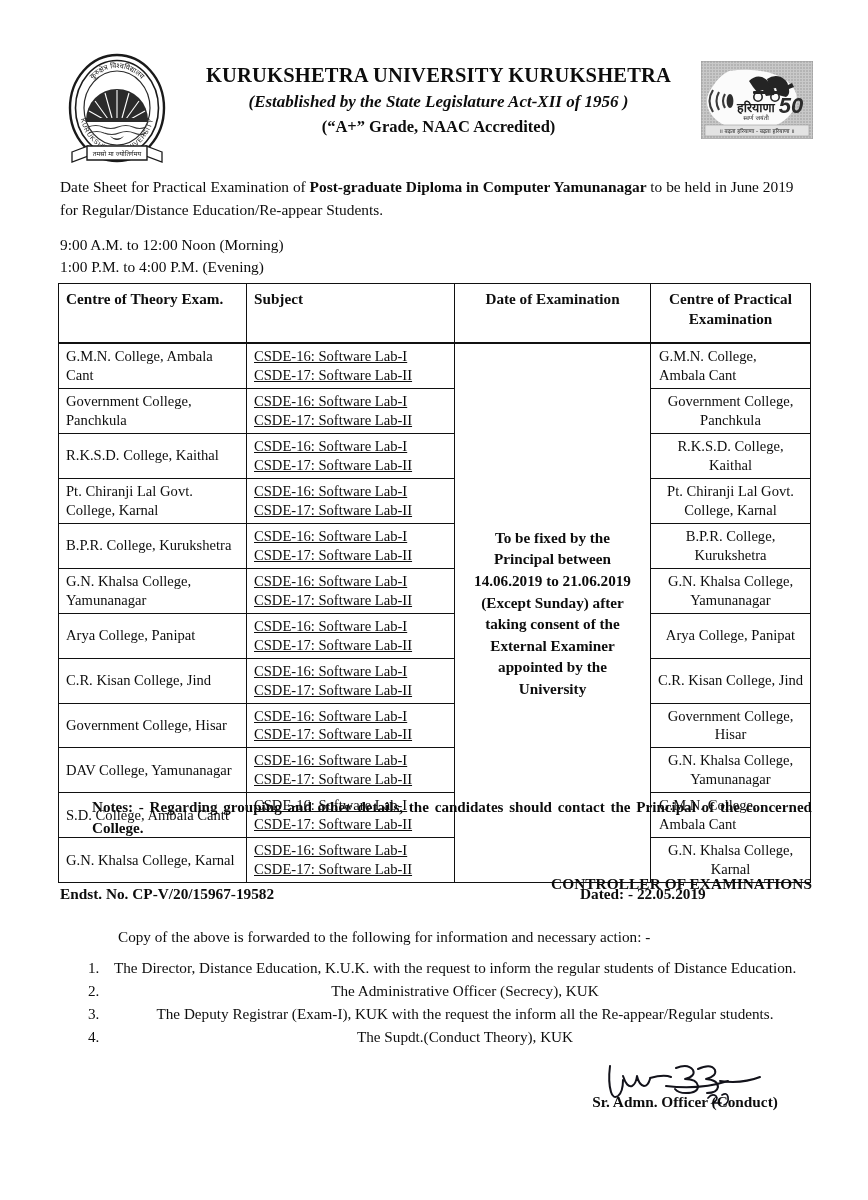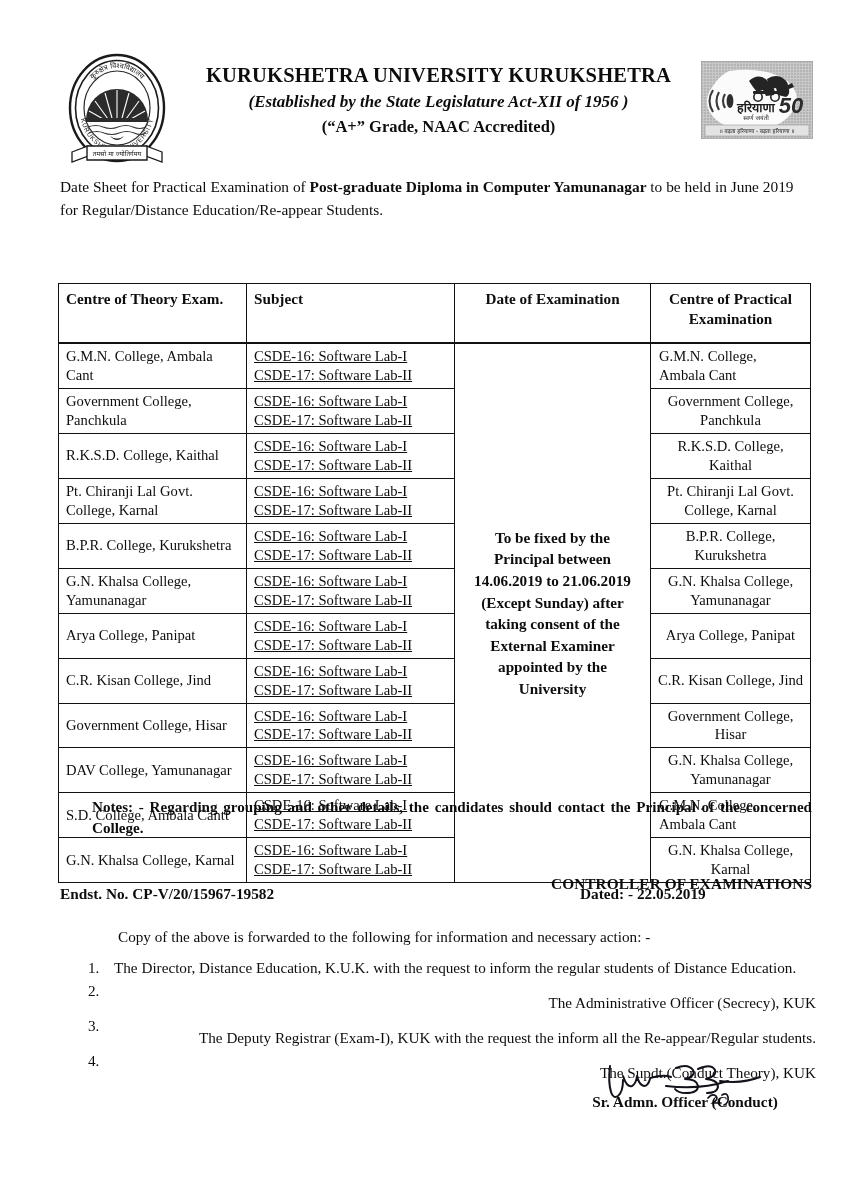--- a/index.html
+++ b/index.html
@@ -209,21 +209,21 @@
     width: 26px;
     flex: 0 0 26px;
     text-align: left;
   }
   .num-txt {
     flex: 1 1 auto;
     text-align: justify;
     text-justify: inter-word;
   }
   .num-item.justified .num-txt { text-align: justify; }
-  .num-item.plain .num-txt { text-align: right; margin-top: 12px; }
+  .num-item.plain .num-txt { text-align: center; }
 
   
   .sig-block {
     position: absolute;
     left: 540px; top: 1060px;
     width: 290px;
     height: 70px;
   }
   .sig-scribble {
     position: absolute;
@@ -329,20 +329,24 @@
         <text x="56" y="72.2" font-size="5.6" font-family="DejaVu Sans, sans-serif" fill="#1c1c1c" text-anchor="middle">॥ बढ़ता हरियाणा - बढ़ता हरियाणा ॥</text>
       </svg>
     </div>
   </div>
 
   <div class="intro">
     <span>Date Sheet for Practical Examination of </span><b>Post-graduate Diploma in Computer Yamunanagar</b><span> to be held in June 2019 for Regular/Distance Education/Re-appear Students.</span>
   </div>
 
   <div class="timings">
+    <div class="timings-vals">
+      <div>9:00 A.M. to 12:00 Noon (Morning)</div>
+      <div>1:00 P.M. to 4:00 P.M. (Evening)</div>
+    </div>
   </div>
 
   <table class="tbl-head">
     <colgroup>
       <col style="width:188px">
         <col style="width:208px">
         <col style="width:196px">
         <col style="width:160px">
     </colgroup>
     <tbody>

